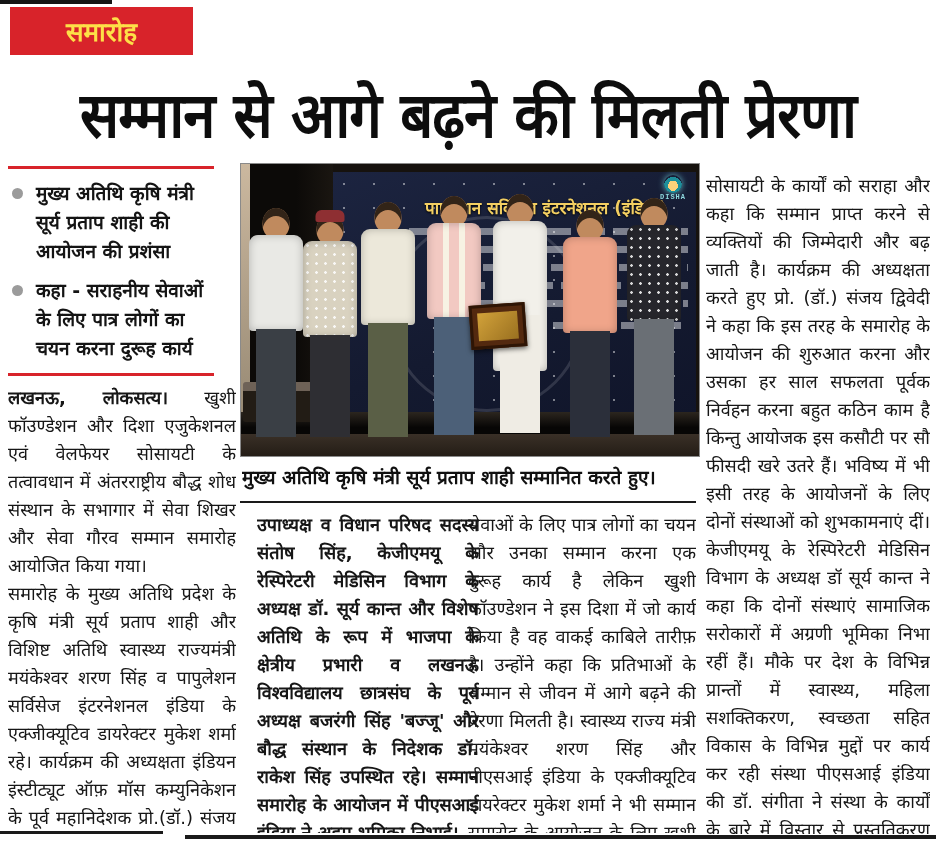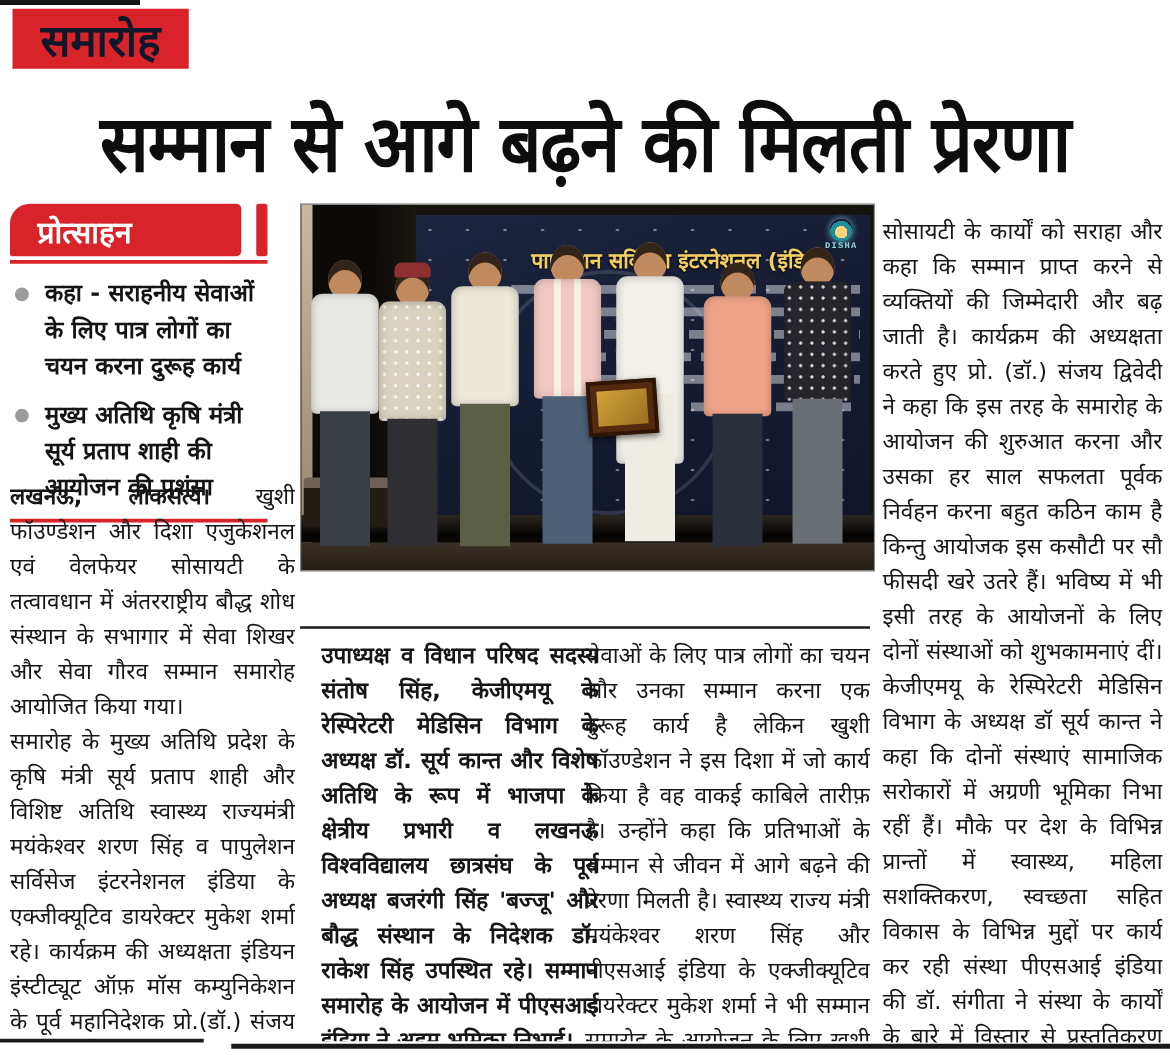--- a/index.html
+++ b/index.html
@@ -6,22 +6,22 @@
   .page{
     position:relative;width:936px;height:844px;background:#ffffff;
     font-family:"DejaVu Sans","Liberation Sans",sans-serif;color:#111;
     overflow:hidden;margin:0 auto;box-shadow:0 0 4px rgba(0,0,0,.4);
   }
   
   .scan-edge{position:absolute;left:0;top:0;width:112px;height:4px;background:#151515;}
 
   
   .kicker{
-    position:absolute;left:10px;top:7px;width:141px;height:48px;
-    background:#d8232a;color:#0f172a;font-weight:700;font-size:35px;
+    position:absolute;left:10px;top:7px;width:183px;height:48px;
+    background:#d8232a;color:#fde047;font-weight:700;font-size:26px;
     display:flex;align-items:center;justify-content:center;
   }
   .strap{
     position:absolute;left:172px;top:7px;width:758px;height:48px;
     background:#7a7a7a;color:#fff;font-weight:700;font-size:26px;
     display:flex;align-items:center;padding-left:14px;box-sizing:border-box;
     white-space:nowrap;overflow:hidden;
   }
   .headline{
     position:absolute;left:4px;top:58px;width:928px;height:100px;
@@ -155,33 +155,29 @@
 </head>
 <body>
 
 <div class="page">
   <div class="scan-edge"></div>
 
   <div class="kicker">समारोह</div>
   <div class="headline">सम्मान से आगे बढ़ने की मिलती प्रेरणा</div>
 
   <div class="highlight">
-    <div class="hl-header">
-      <div class="hl-chip">प्रोत्साहन</div>
-      <div class="hl-bar"></div>
-    </div>
     <div class="hl-rule"></div>
     <ul class="hl-list">
       <li>
         <span class="hl-dot"></span>
-        <span>कहा - सराहनीय सेवाओं के लिए पात्र लोगों का चयन करना दुरूह कार्य</span>
+        <span>मुख्य अतिथि कृषि मंत्री सूर्य प्रताप शाही की आयोजन की प्रशंसा</span>
       </li>
       <li>
         <span class="hl-dot"></span>
-        <span>मुख्य अतिथि कृषि मंत्री सूर्य प्रताप शाही की आयोजन की प्रशंसा</span>
+        <span>कहा - सराहनीय सेवाओं के लिए पात्र लोगों का चयन करना दुरूह कार्य</span>
       </li>
     </ul>
     <div class="hl-rule-bottom"></div>
   </div>
 
   <div class="bodycol col-left">
     <p><span class="dateline">लखनऊ, लोकसत्य।</span> <span>खुशी फॉउण्डेशन और दिशा एजुकेशनल एवं वेलफेयर सोसायटी के तत्वावधान में अंतरराष्ट्रीय बौद्ध शोध संस्थान के सभागार में सेवा शिखर और सेवा गौरव सम्मान समारोह आयोजित किया गया।</span></p>
     <p>समारोह के मुख्य अतिथि प्रदेश के कृषि मंत्री सूर्य प्रताप शाही और विशिष्ट अतिथि स्वास्थ्य राज्यमंत्री मयंकेश्वर शरण सिंह व पापुलेशन सर्विसेज इंटरनेशनल इंडिया के एक्जीक्यूटिव डायरेक्टर मुकेश शर्मा रहे। कार्यक्रम की अध्यक्षता इंडियन इंस्टीट्यूट ऑफ़ मॉस कम्युनिकेशन के पूर्व महानिदेशक प्रो.(डॉ.) संजय द्विवेदी ने की। कार्यक्रम में विशिष्ट अतिथि के रूप में भाजपा प्रदेश</p>
   </div>
 
@@ -241,20 +237,21 @@
       <div class="head"></div>
       <div class="torso dots"></div>
       <div class="legs"></div>
     </div>
 
     <div class="plaque">
       <div class="plaque-inner"></div>
     </div>
   </div>
 
+  <div class="caption">मुख्य अतिथि कृषि मंत्री सूर्य प्रताप शाही सम्मानित करते हुए।</div>
   <div class="caption-rule"></div>
 
   <div class="bodycol col-m1">
     <p>उपाध्यक्ष व विधान परिषद सदस्य संतोष सिंह, केजीएमयू के रेस्पिरेटरी मेडिसिन विभाग के अध्यक्ष डॉ. सूर्य कान्त और विशेष अतिथि के रूप में भाजपा के क्षेत्रीय प्रभारी व लखनऊ विश्वविद्यालय छात्रसंघ के पूर्व अध्यक्ष बजरंगी सिंह 'बज्जू' और बौद्ध संस्थान के निदेशक डॉ. राकेश सिंह उपस्थित रहे। सम्मान समारोह के आयोजन में पीएसआई इंडिया ने अहम भूमिका निभाई।</p>
 
   </div>
   <div class="bodycol col-m2">
     <p>सेवाओं के लिए पात्र लोगों का चयन और उनका सम्मान करना एक दुरूह कार्य है लेकिन खुशी फॉउण्डेशन ने इस दिशा में जो कार्य किया है वह वाकई काबिले तारीफ़ है। उन्होंने कहा कि प्रतिभाओं के सम्मान से जीवन में आगे बढ़ने की प्रेरणा मिलती है। स्वास्थ्य राज्य मंत्री मयंकेश्वर शरण सिंह और पीएसआई इंडिया के एक्जीक्यूटिव डायरेक्टर मुकेश शर्मा ने भी सम्मान समारोह के आयोजन के लिए खुशी फॉउण्डेशन व दिशा एजुकेशनल</p>
   </div>
   <div class="bodycol col-right">

